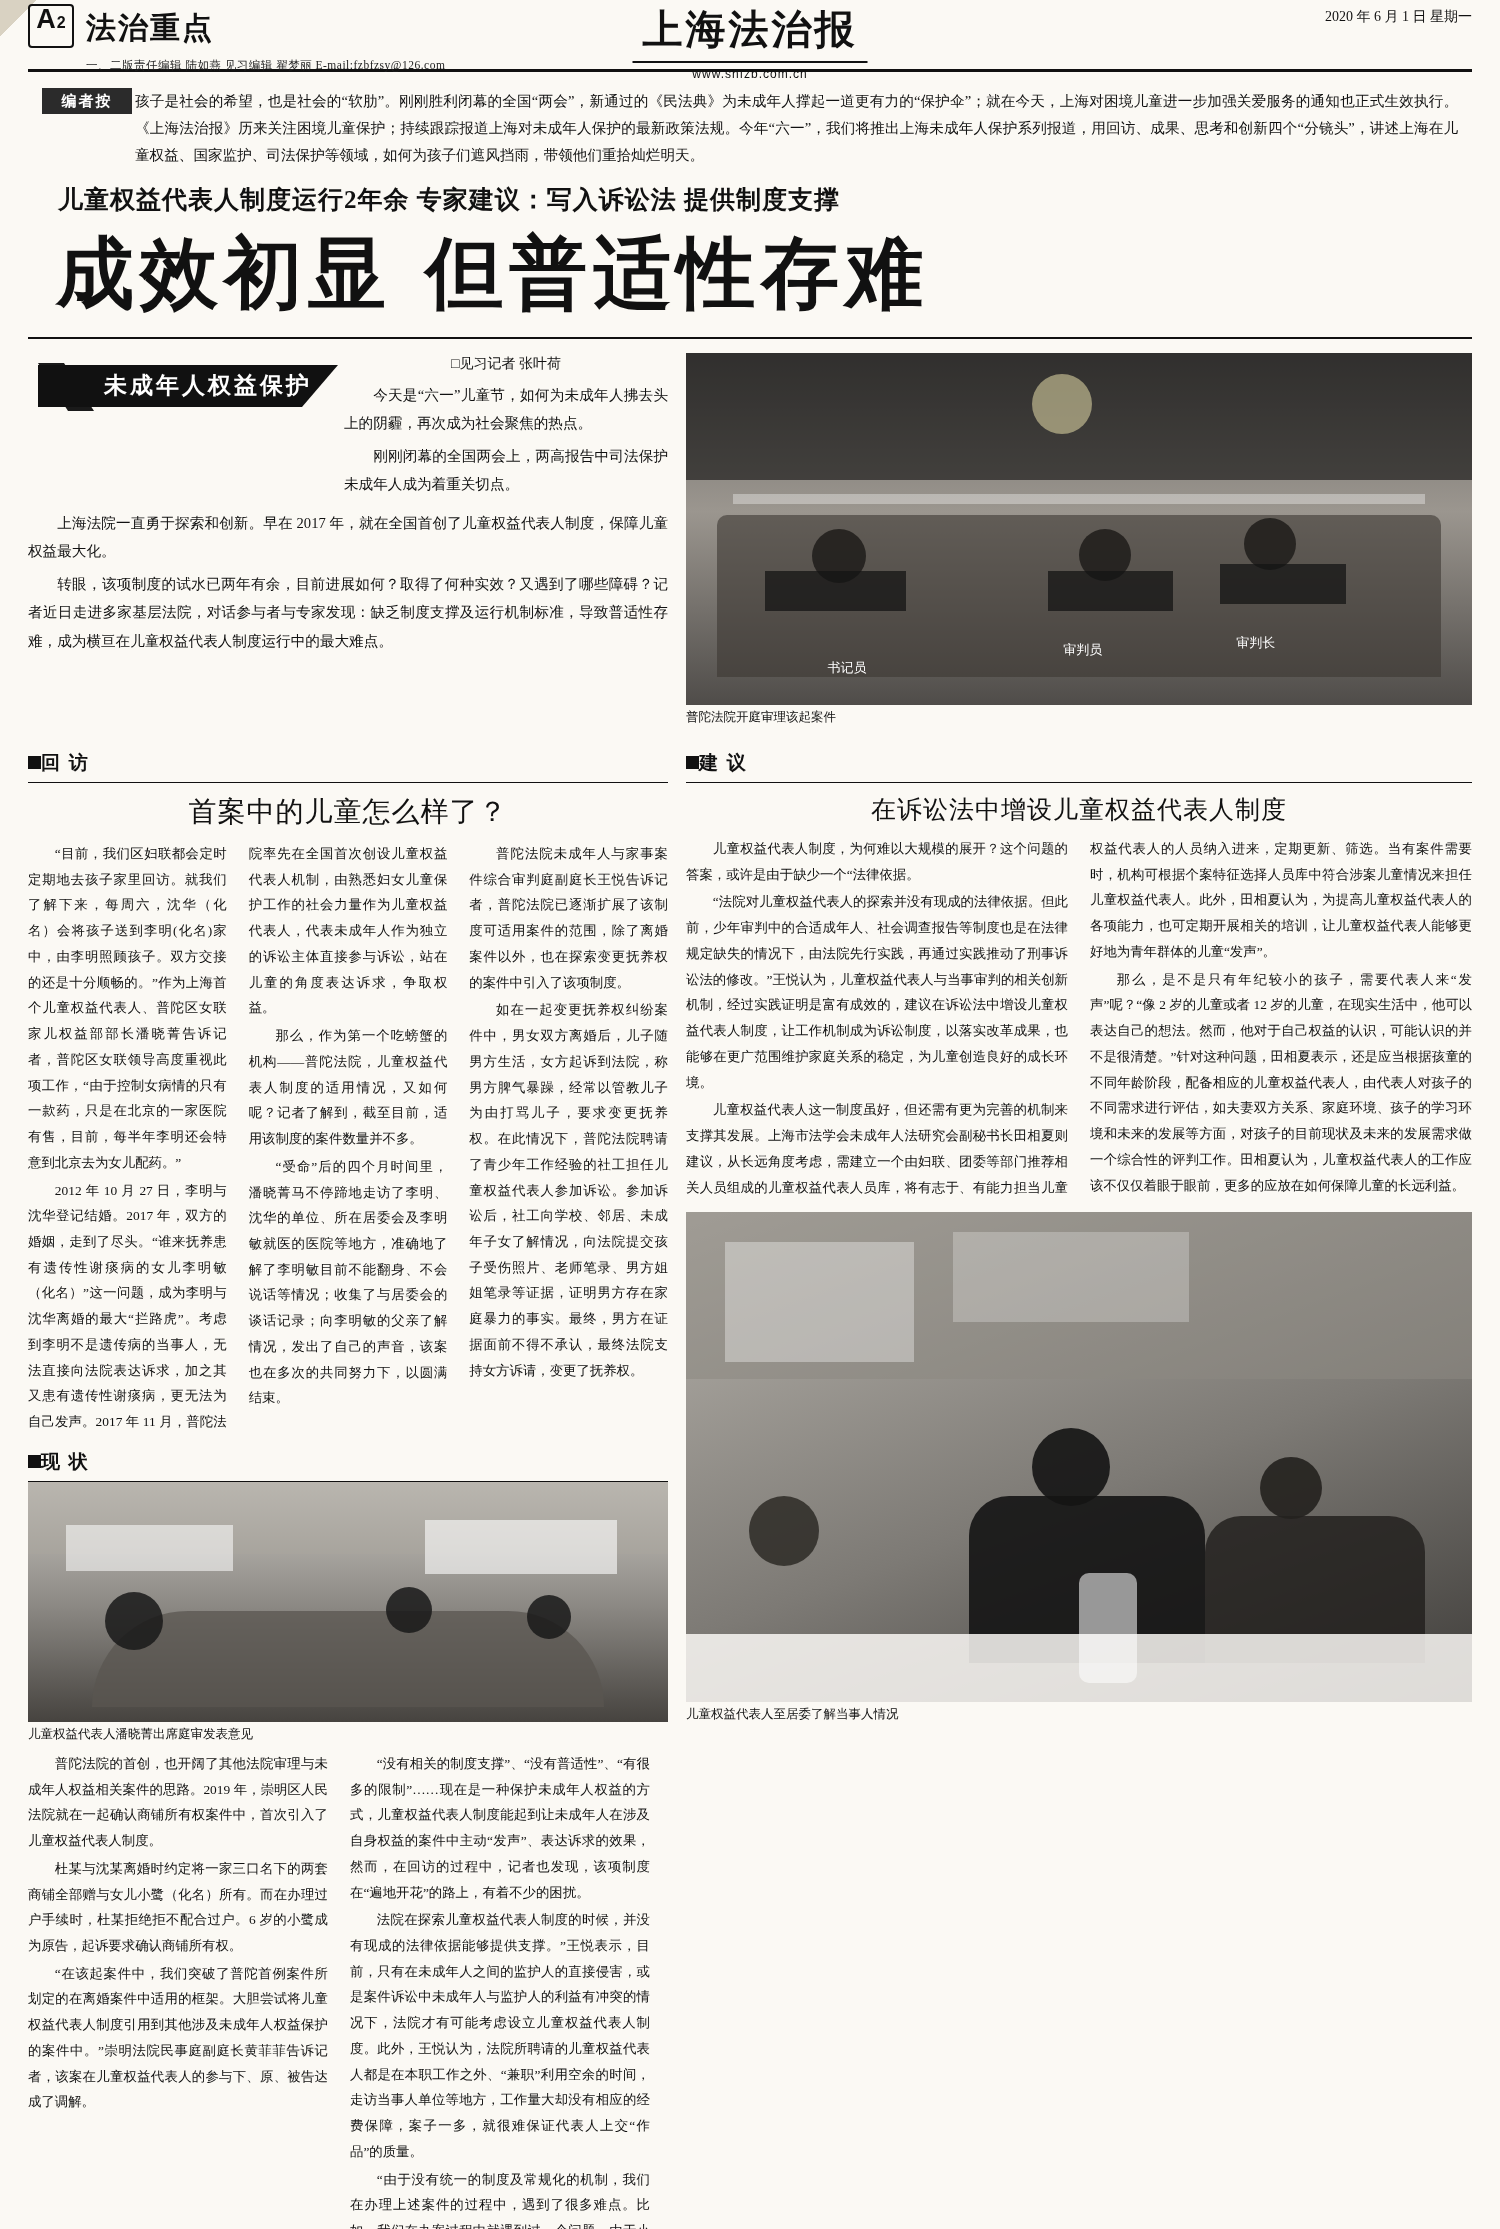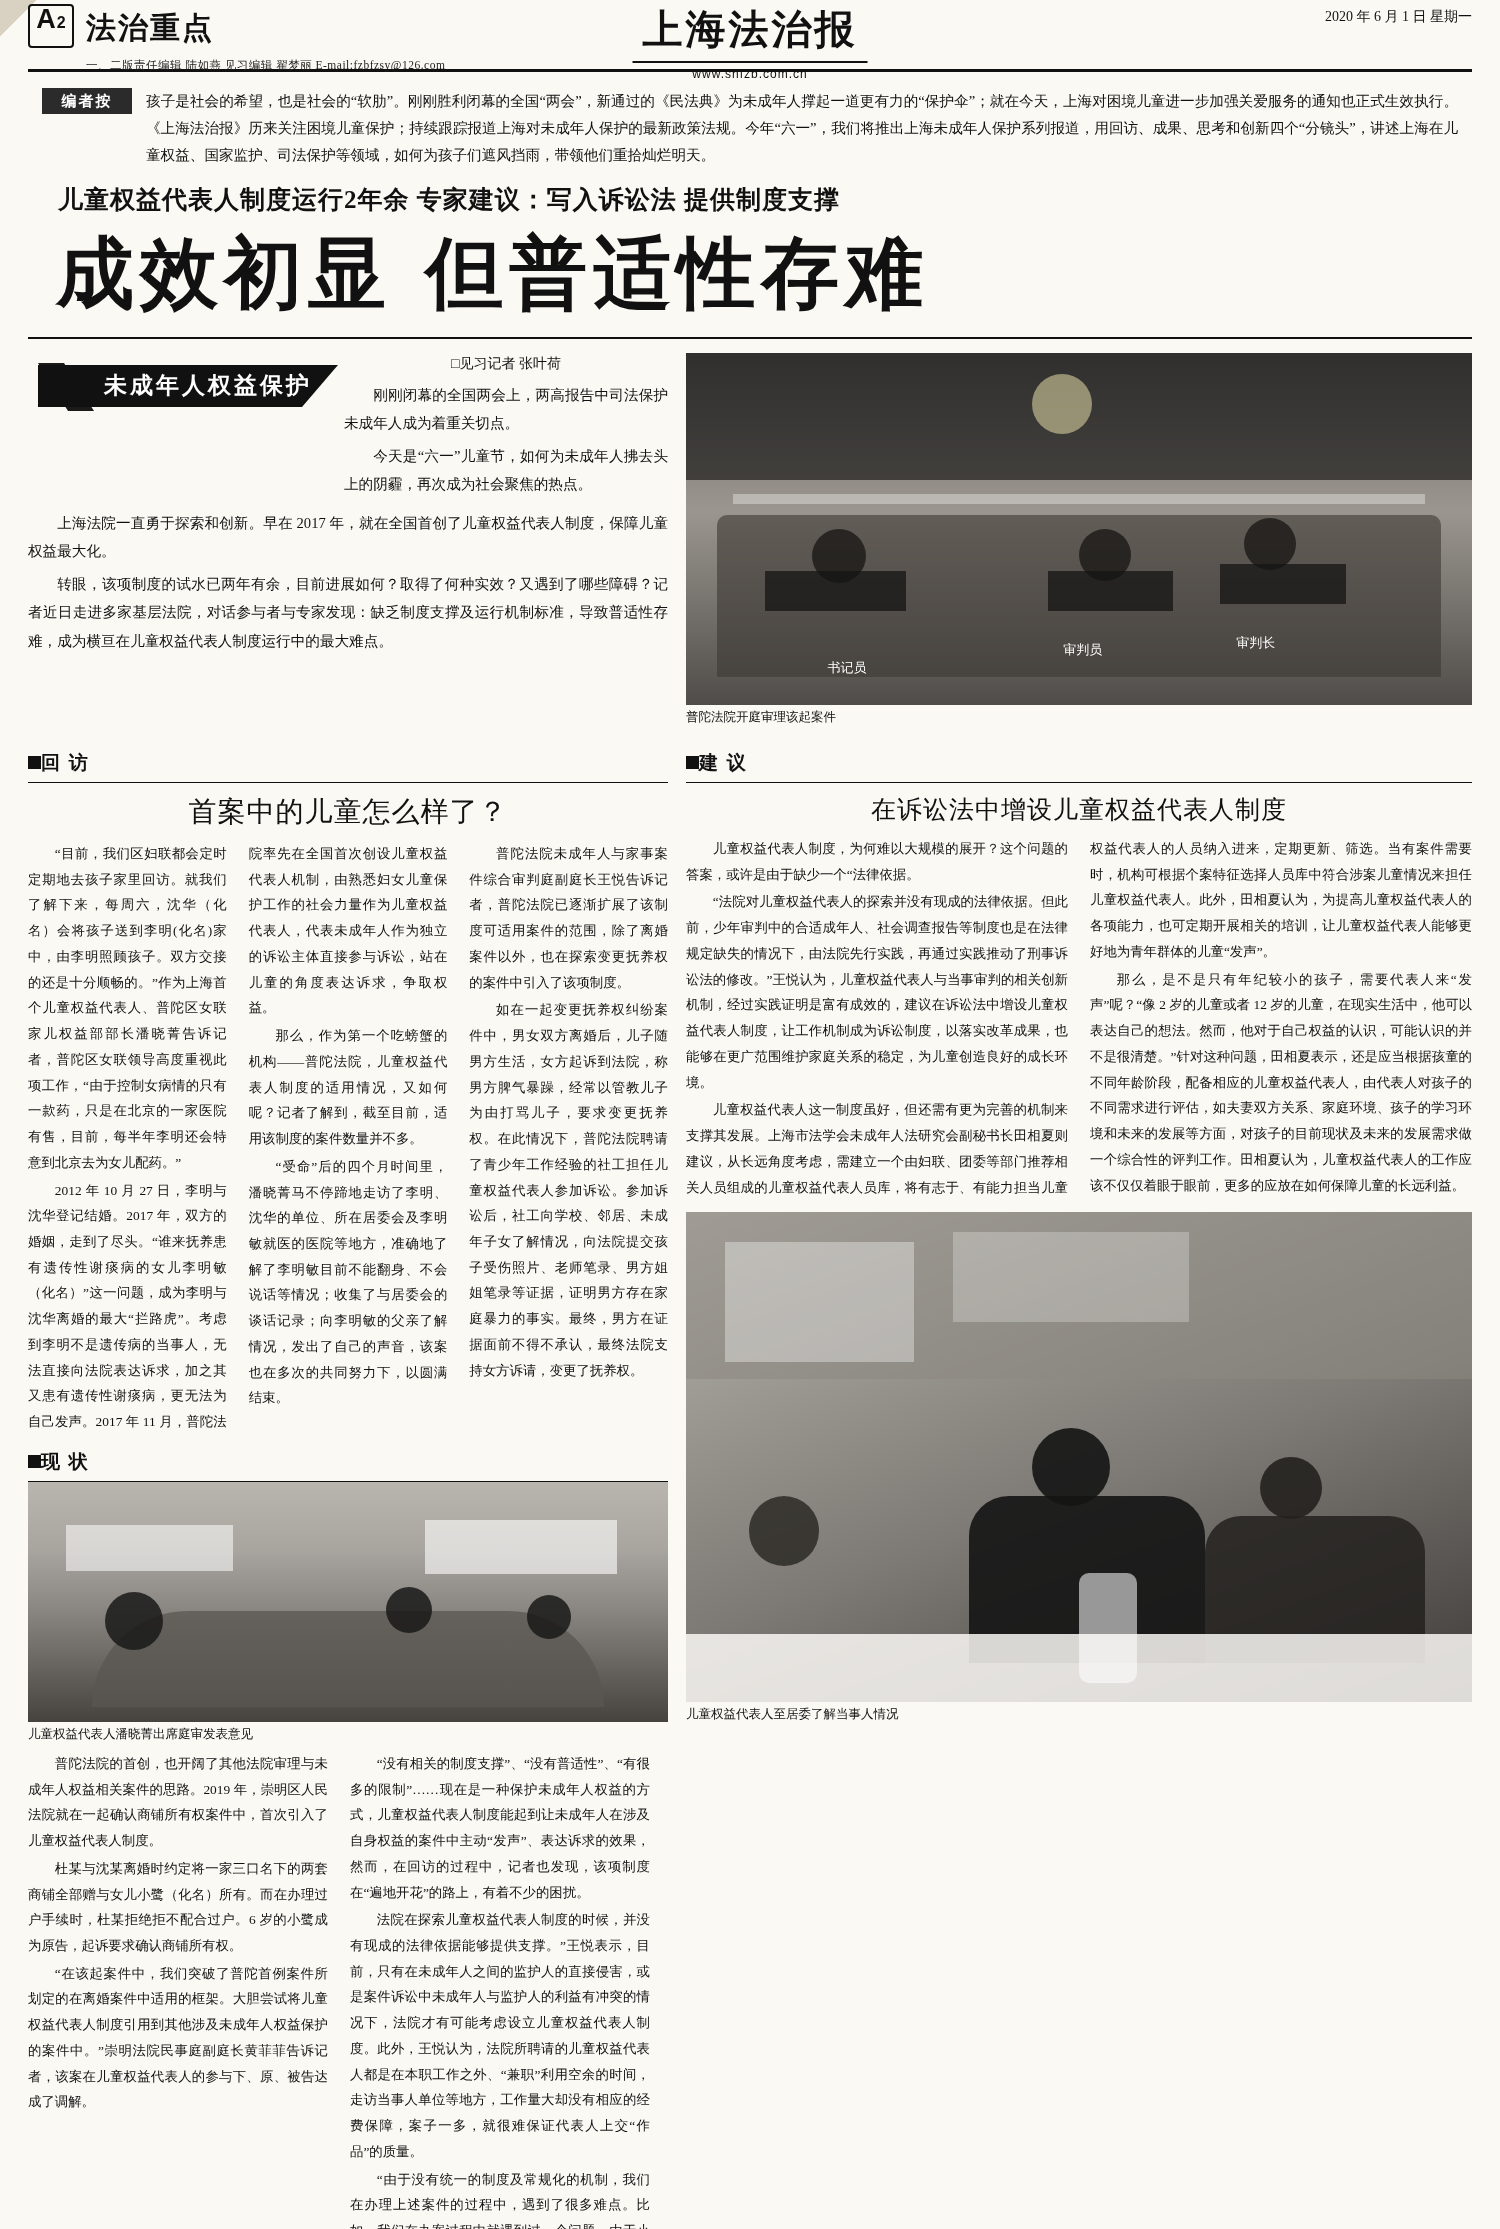--- a/index.html
+++ b/index.html
@@ -33,21 +33,21 @@
   .paper-url { font-size:12px; letter-spacing:1px; margin-top:4px; font-family:"Liberation Sans", sans-serif; }
   .mast-right { position:absolute; right:0; top:8px; font-size:14px; }
 
   
   .corner {
     position:absolute; left:0; top:0; width:56px; height:56px;
     background:linear-gradient(135deg,#d9d2c2 0 26px, transparent 26px);
   }
 
   
-  .editor-note { display:flex; gap:14px; margin:16px 0 8px; padding:0 14px; }
+  .editor-note { display:flex; gap:3px; margin:16px 0 8px; padding:0 14px; }
   .en-label {
     flex:0 0 90px; height:26px; background:#2b2b2b; color:#fff; font-size:15px;
     display:flex; align-items:center; justify-content:center; letter-spacing:2px; font-weight:bold;
   }
   .en-text { font-size:14.6px; line-height:1.85; text-align:justify; }
 
   
   .shoulder { font-size:25px; font-weight:bold; text-align:left; margin:14px 0 6px; letter-spacing:1px; padding-left:30px;}
   .main-title {
     font-family:"DejaVu Serif", serif; font-weight:bold; font-size:78px;
@@ -137,22 +137,22 @@
             <svg class="banner-arrow" viewBox="0 0 58 56">
               <polygon points="0,4 26,4 40,26 14,26" fill="#1a1a1a"></polygon>
               <polygon points="16,30 42,30 56,52 30,52" fill="#1a1a1a"></polygon>
             </svg>
             <div class="banner">未成年人权益保护</div>
           </div>
         </div>
         <div style="width:324px">
           <div class="byline">□见习记者  张叶荷</div>
           <div class="lead">
+            <p>今天是“六一”儿童节，如何为未成年人拂去头上的阴霾，再次成为社会聚焦的热点。</p>
             <p>刚刚闭幕的全国两会上，两高报告中司法保护未成年人成为着重关切点。</p>
-            <p>今天是“六一”儿童节，如何为未成年人拂去头上的阴霾，再次成为社会聚焦的热点。</p>
           </div>
         </div>
       </div>
       <div class="lead" style="margin-top:6px;">
         <p>上海法院一直勇于探索和创新。早在 2017 年，就在全国首创了儿童权益代表人制度，保障儿童权益最大化。</p>
         <p>转眼，该项制度的试水已两年有余，目前进展如何？取得了何种实效？又遇到了哪些障碍？记者近日走进多家基层法院，对话参与者与专家发现：缺乏制度支撑及运行机制标准，导致普适性存难，成为横亘在儿童权益代表人制度运行中的最大难点。</p>
       </div>
     </div>
 
     <div class="colR" style="width:auto; flex:1;">

